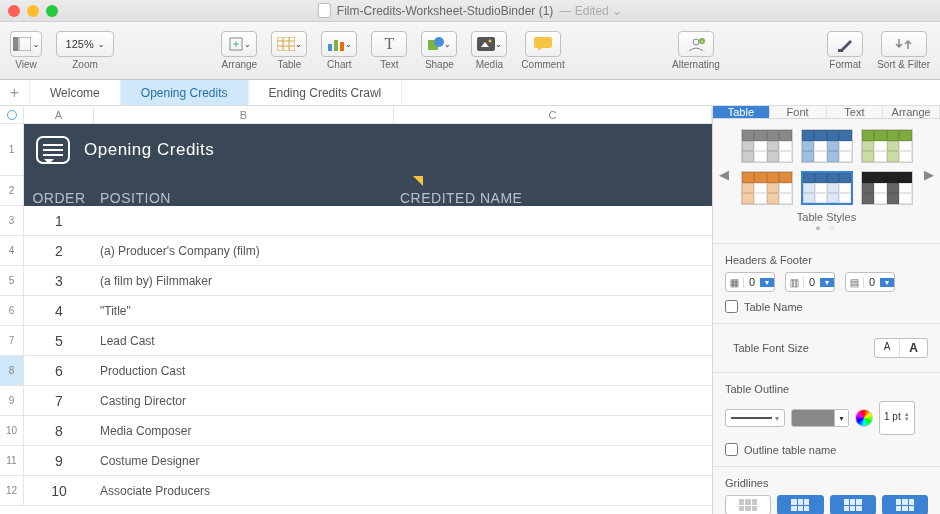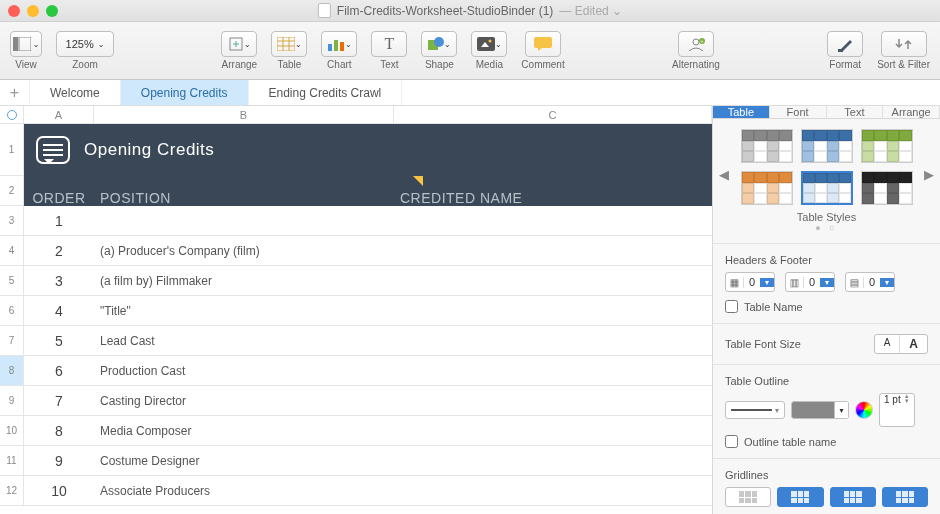--- a/index.html
+++ b/index.html
@@ -79,21 +79,21 @@
 .fsbtns span{padding:2px 9px;font-size:10px}
 .fsbtns span:first-child{border-right:1px solid #ddd}
 .fsbtns span:last-child{font-weight:bold;font-size:12px}
 .outline{display:flex;gap:6px;align-items:center;margin-top:4px}
 .lineth{width:60px;height:18px;border:1px solid #c0c0c0;border-radius:3px;background:#fff;display:flex;align-items:center;padding:0 5px}
 .lineth .ln{flex:1;height:1.5px;background:#555}
 .lineth .dd{font-size:8px;color:#888;margin-left:3px}
 .colorw{width:58px;height:18px;border:1px solid #c0c0c0;border-radius:3px;background:#888;display:flex}
 .colorw .dd{width:14px;background:#fff;border-left:1px solid #c0c0c0;font-size:8px;display:flex;align-items:center;justify-content:center}
 .colorwheel{width:18px;height:18px;border-radius:50%;background:conic-gradient(red,yellow,lime,cyan,blue,magenta,red);border:1px solid #ccc}
-.ptw{display:flex;align-items:flex-start;border:1px solid #c0c0c0;border-radius:3px;background:#fff;height:34px;font-size:10px;padding:0 4px;gap:3px}
+.ptw{display:flex;align-items:flex-end;border:1px solid #c0c0c0;border-radius:3px;background:#fff;height:34px;font-size:10px;padding:12px 4px;gap:3px}
 .ptw .st{display:flex;flex-direction:column;font-size:6px;line-height:5px;color:#888}
 .grid{display:flex;gap:6px;margin-top:4px}
 .gbtn{flex:1;height:20px;border:1px solid #3b82d4;background:#3b82d4;border-radius:3px;display:flex;align-items:center;justify-content:center}
 .gbtn.off{background:#fff;border-color:#c0c0c0}
 .gic{width:18px;height:12px;display:grid;grid-template-columns:repeat(3,1fr);grid-template-rows:repeat(2,1fr);gap:1px}
 .gic div{background:rgba(255,255,255,.85)}
 .gbtn.off .gic div{background:#c8c8c8}
 .sortbtn{width:46px}
 svg{display:block}
 </style>
@@ -470,21 +470,21 @@
             <span class="ar">▾</span>
           </div>
       </div>
       <label class="chk">
           <input type="checkbox" style="">
           <span>Table Name</span>
         </label>
     </div>
     <div class="isec">
       <div class="fsrow">
-        <span class="slabel" style="margin:0">Table Font Size</span>
+        <span class="slabel" style="margin:8px">Table Font Size</span>
         <div class="fsbtns">
             <span>A</span>
             <span>A</span>
           </div>
       </div>
     </div>
     <div class="isec">
       <div class="slabel">Table Outline</div>
       <div class="outline">
         <div class="lineth">

